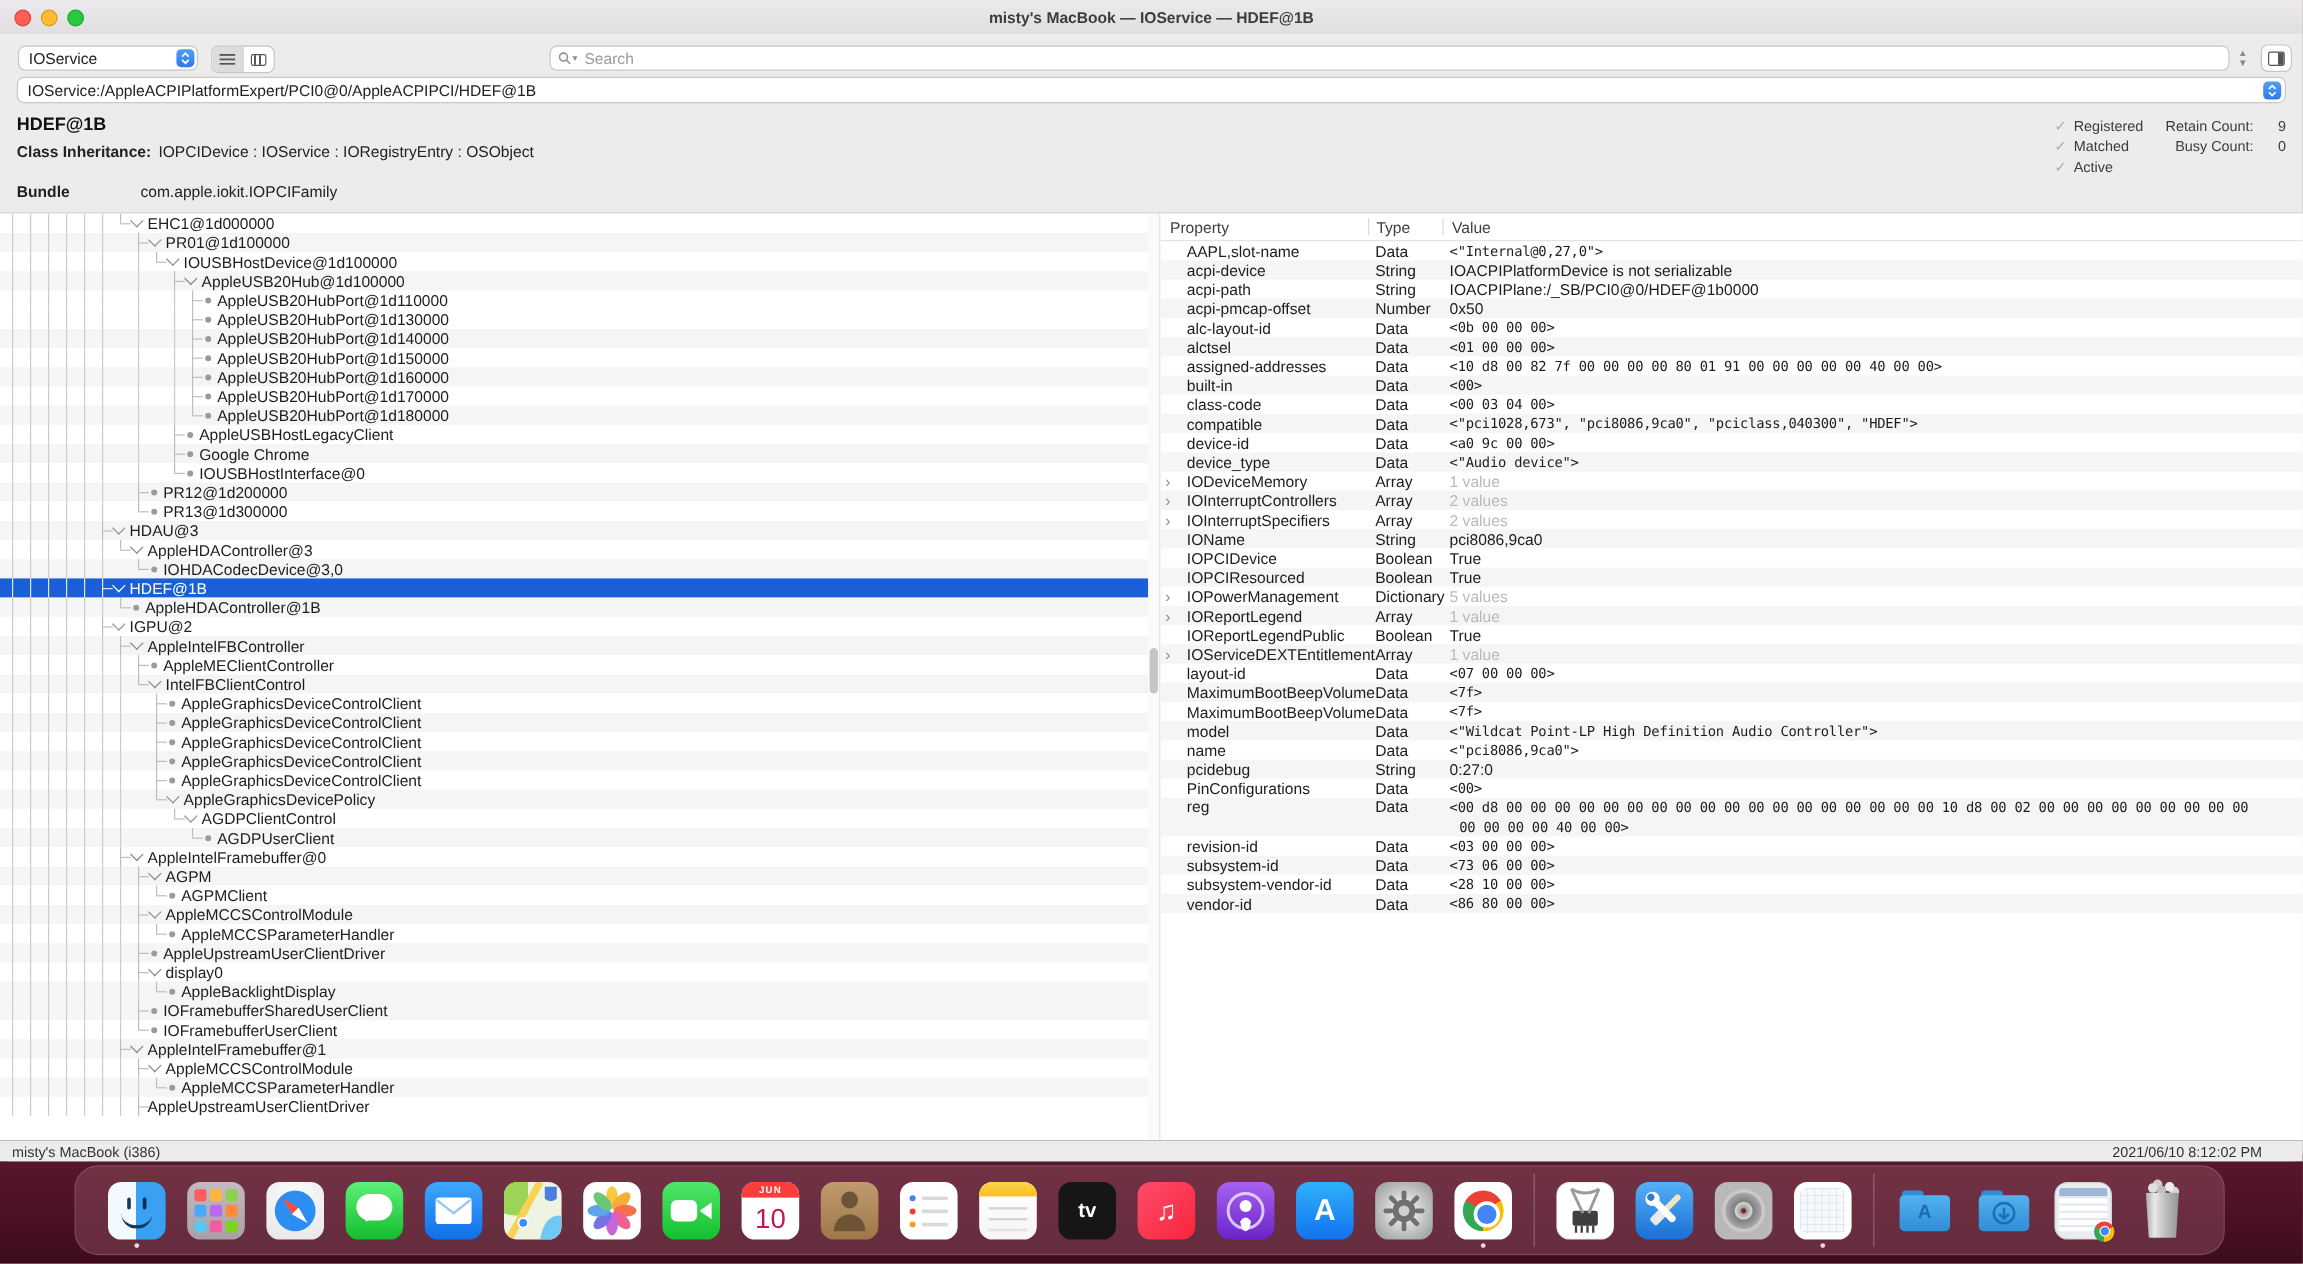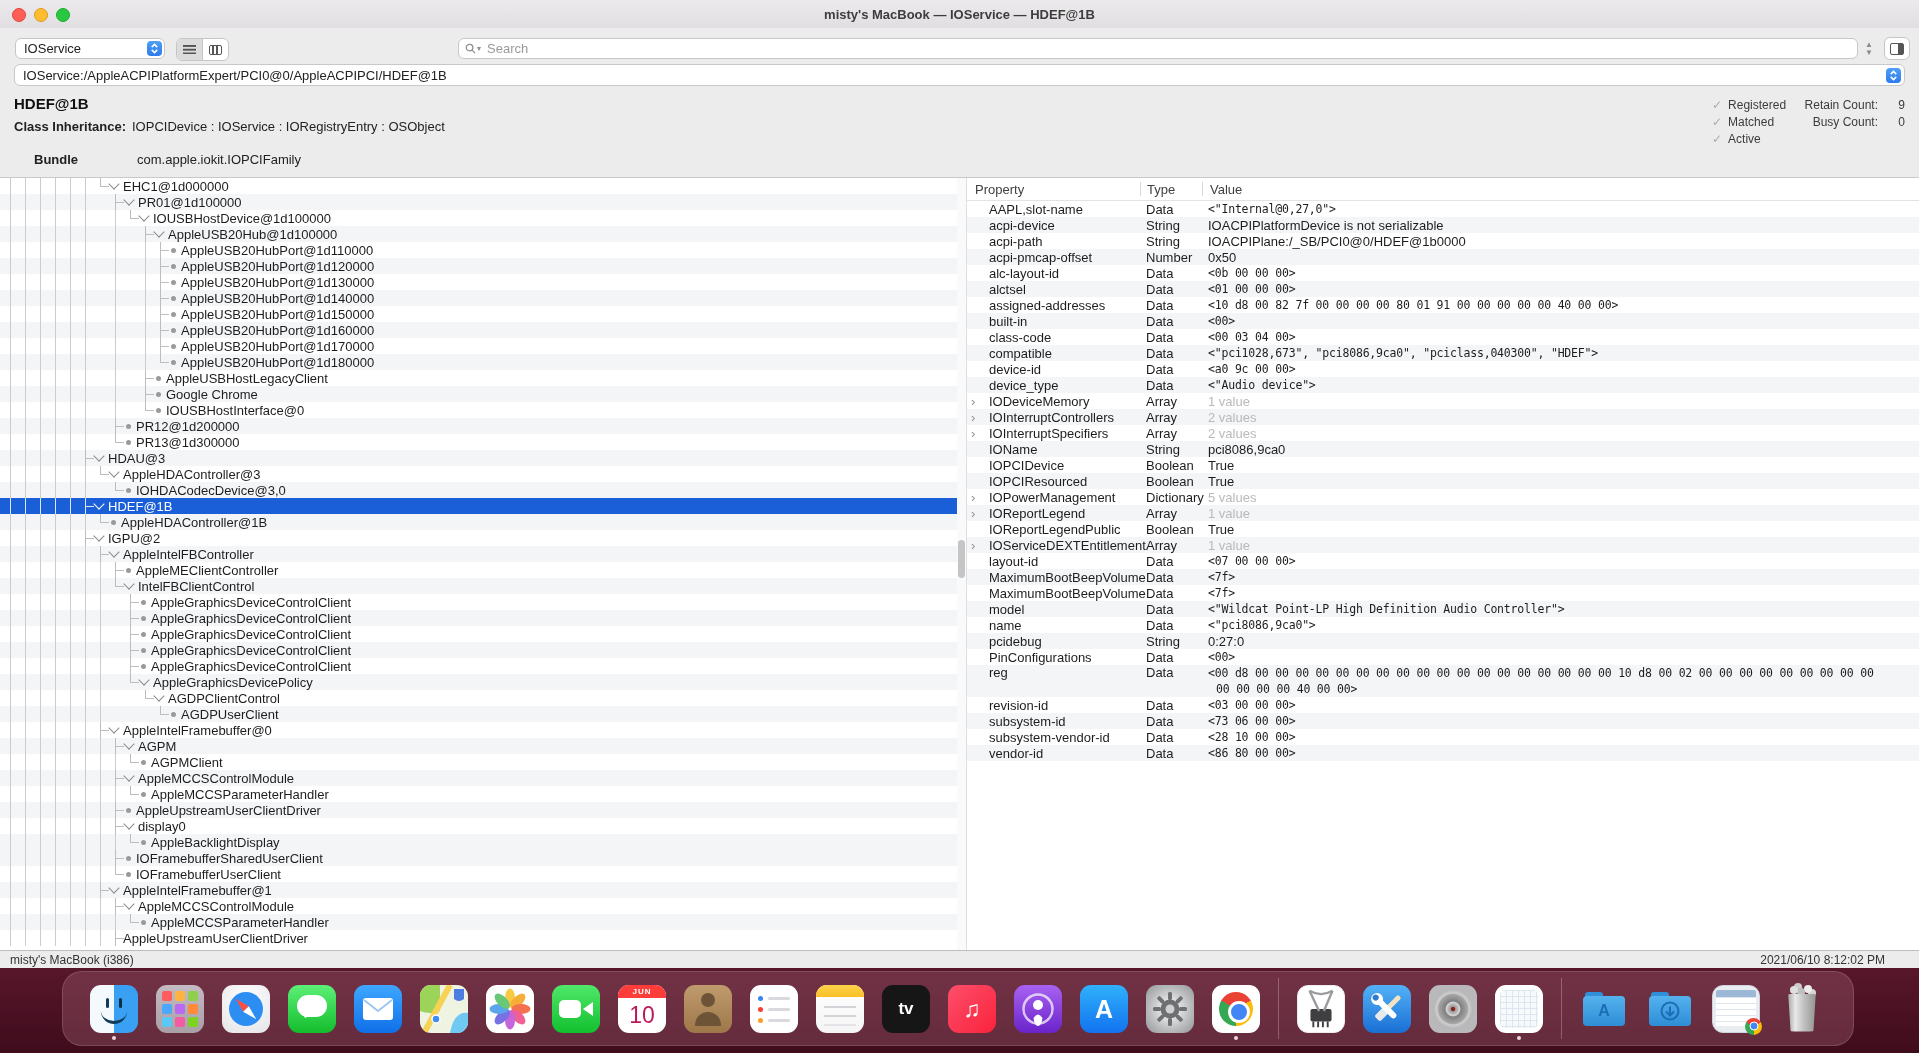--- a/index.html
+++ b/index.html
@@ -50,21 +50,21 @@
   
   .pathbar{position:absolute;left:0;top:62px;right:0;height:30px;background:#ececec;}
   .pathfield{position:absolute;left:14px;top:2px;width:1891px;height:22px;background:#fff;
              border:1px solid #c8c8c8;border-radius:6px;box-sizing:border-box;font-size:13px;color:#222;}
   .pathfield .ptext{position:absolute;left:8px;top:3px;white-space:nowrap;}
   
   .hdr{position:absolute;left:0;top:92px;right:0;height:86px;background:#ececec;border-bottom:1px solid #c9c9c9;box-sizing:border-box;}
   .nodetitle{position:absolute;left:14px;top:3px;font-size:15px;font-weight:700;color:#111;}
   .classline{position:absolute;left:14px;top:27px;font-size:13px;color:#222;}
   .classline b{margin-right:6px;}
-  .bundleline{position:absolute;left:14px;top:60px;font-size:13px;color:#222;margin-left:20px;}
+  .bundleline{position:absolute;left:14px;top:60px;font-size:13px;color:#222;}
   .bundleline .bl{font-weight:700;}
   .bundleline .bv{position:absolute;left:103px;top:0;white-space:nowrap;font-weight:400;}
   .flag{position:absolute;left:1712px;font-size:12px;color:#3c3c3c;display:flex;align-items:center;gap:6px;}
   .flag .chk{color:#a9a9a9;font-size:12px;}
   .cnt{position:absolute;right:41px;font-size:12px;color:#3c3c3c;text-align:left;}
   .cntv{position:absolute;right:14px;width:14px;font-size:12px;color:#3c3c3c;text-align:right;}
   
   .content{position:absolute;left:0;top:178px;width:1919px;height:772px;background:#fff;padding-left:16px;}
   .tree{position:absolute;left:0;top:0;width:957px;height:772px;overflow:hidden;background:#fff;}
   .trow{display:flex;align-items:center;height:16px;font-size:13px;color:#1d1d1f;white-space:nowrap;}
@@ -343,36 +343,20 @@
           <span class="g on"></span>
           <span class="g on"></span>
           <span class="g"></span>
           <span class="g on"></span>
           <span class="g"></span>
           <span class="g on"></span>
           <span class="conn"></span>
           <span class="dot"></span>
           <span class="tlabel">AppleUSB20HubPort@1d110000</span>
         </div>
-        <div class="trow alt">
-          <span class="sp"></span>
-          <span class="g on"></span>
-          <span class="g on"></span>
-          <span class="g on"></span>
-          <span class="g on"></span>
-          <span class="g on"></span>
-          <span class="g on"></span>
-          <span class="g"></span>
-          <span class="g on"></span>
-          <span class="g"></span>
-          <span class="g on"></span>
-          <span class="conn"></span>
-          <span class="dot"></span>
-          <span class="tlabel">AppleUSB20HubPort@1d120000</span>
-        </div>
         <div class="trow">
           <span class="sp"></span>
           <span class="g on"></span>
           <span class="g on"></span>
           <span class="g on"></span>
           <span class="g on"></span>
           <span class="g on"></span>
           <span class="g on"></span>
           <span class="g"></span>
           <span class="g on"></span>

